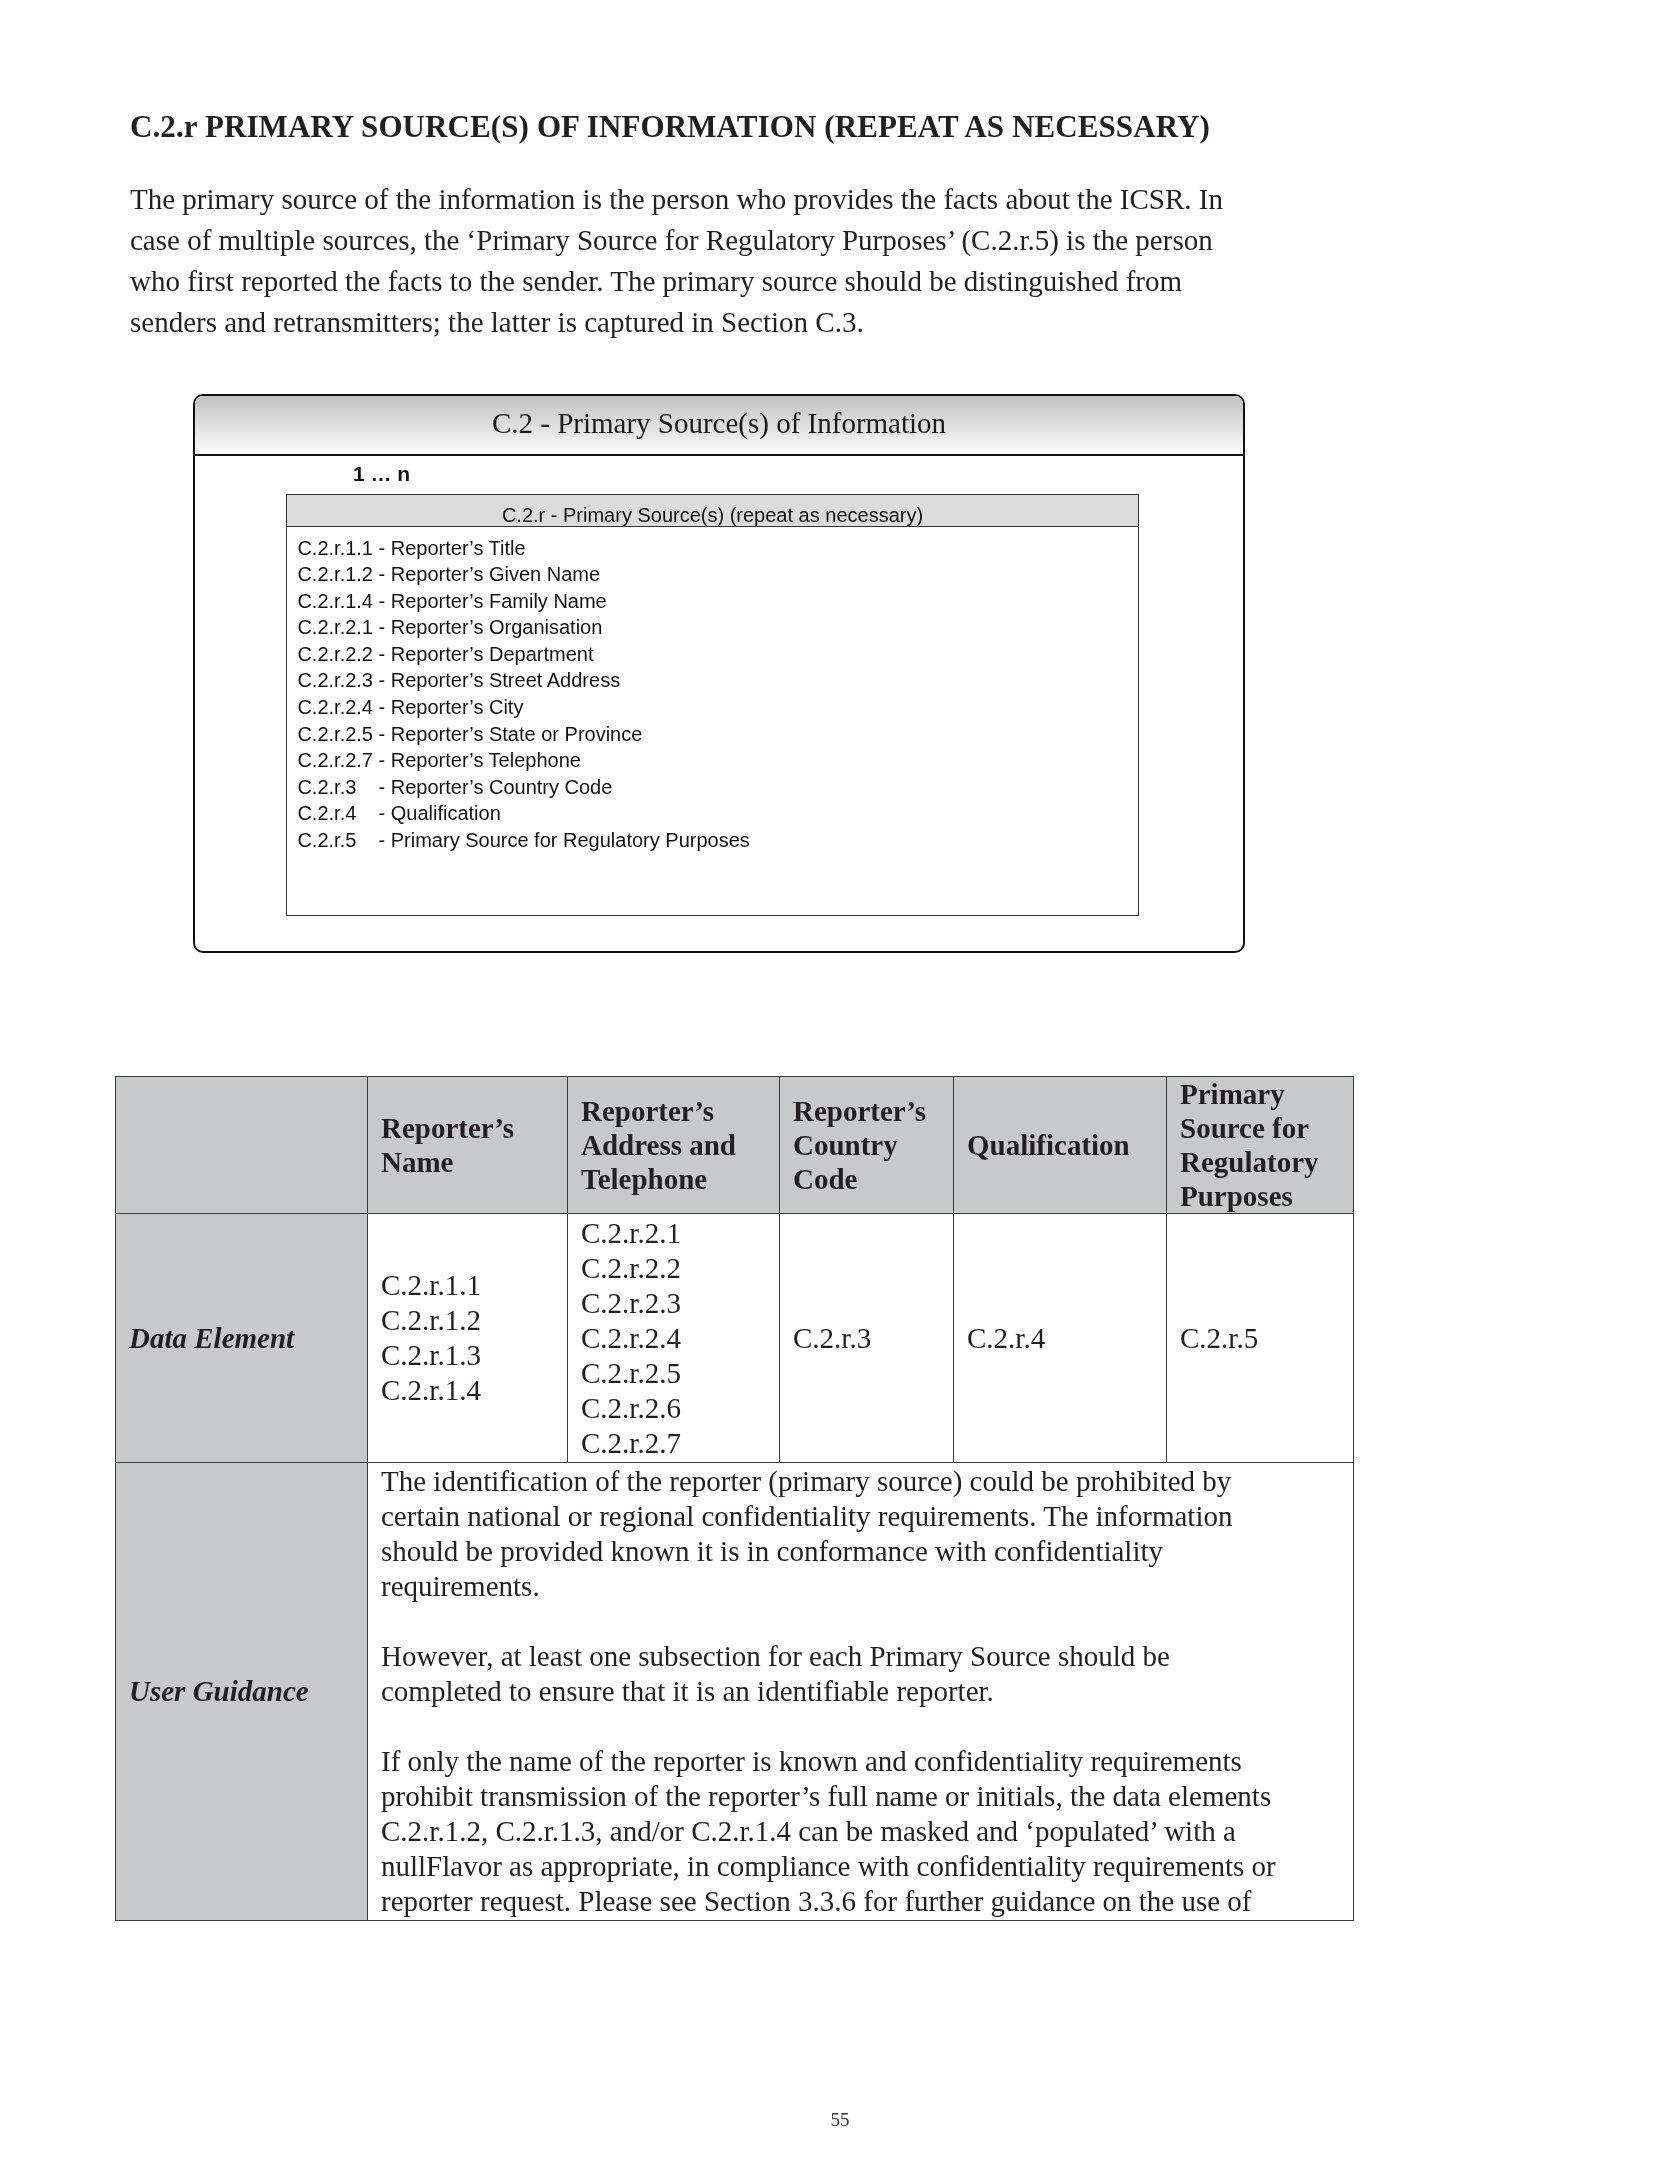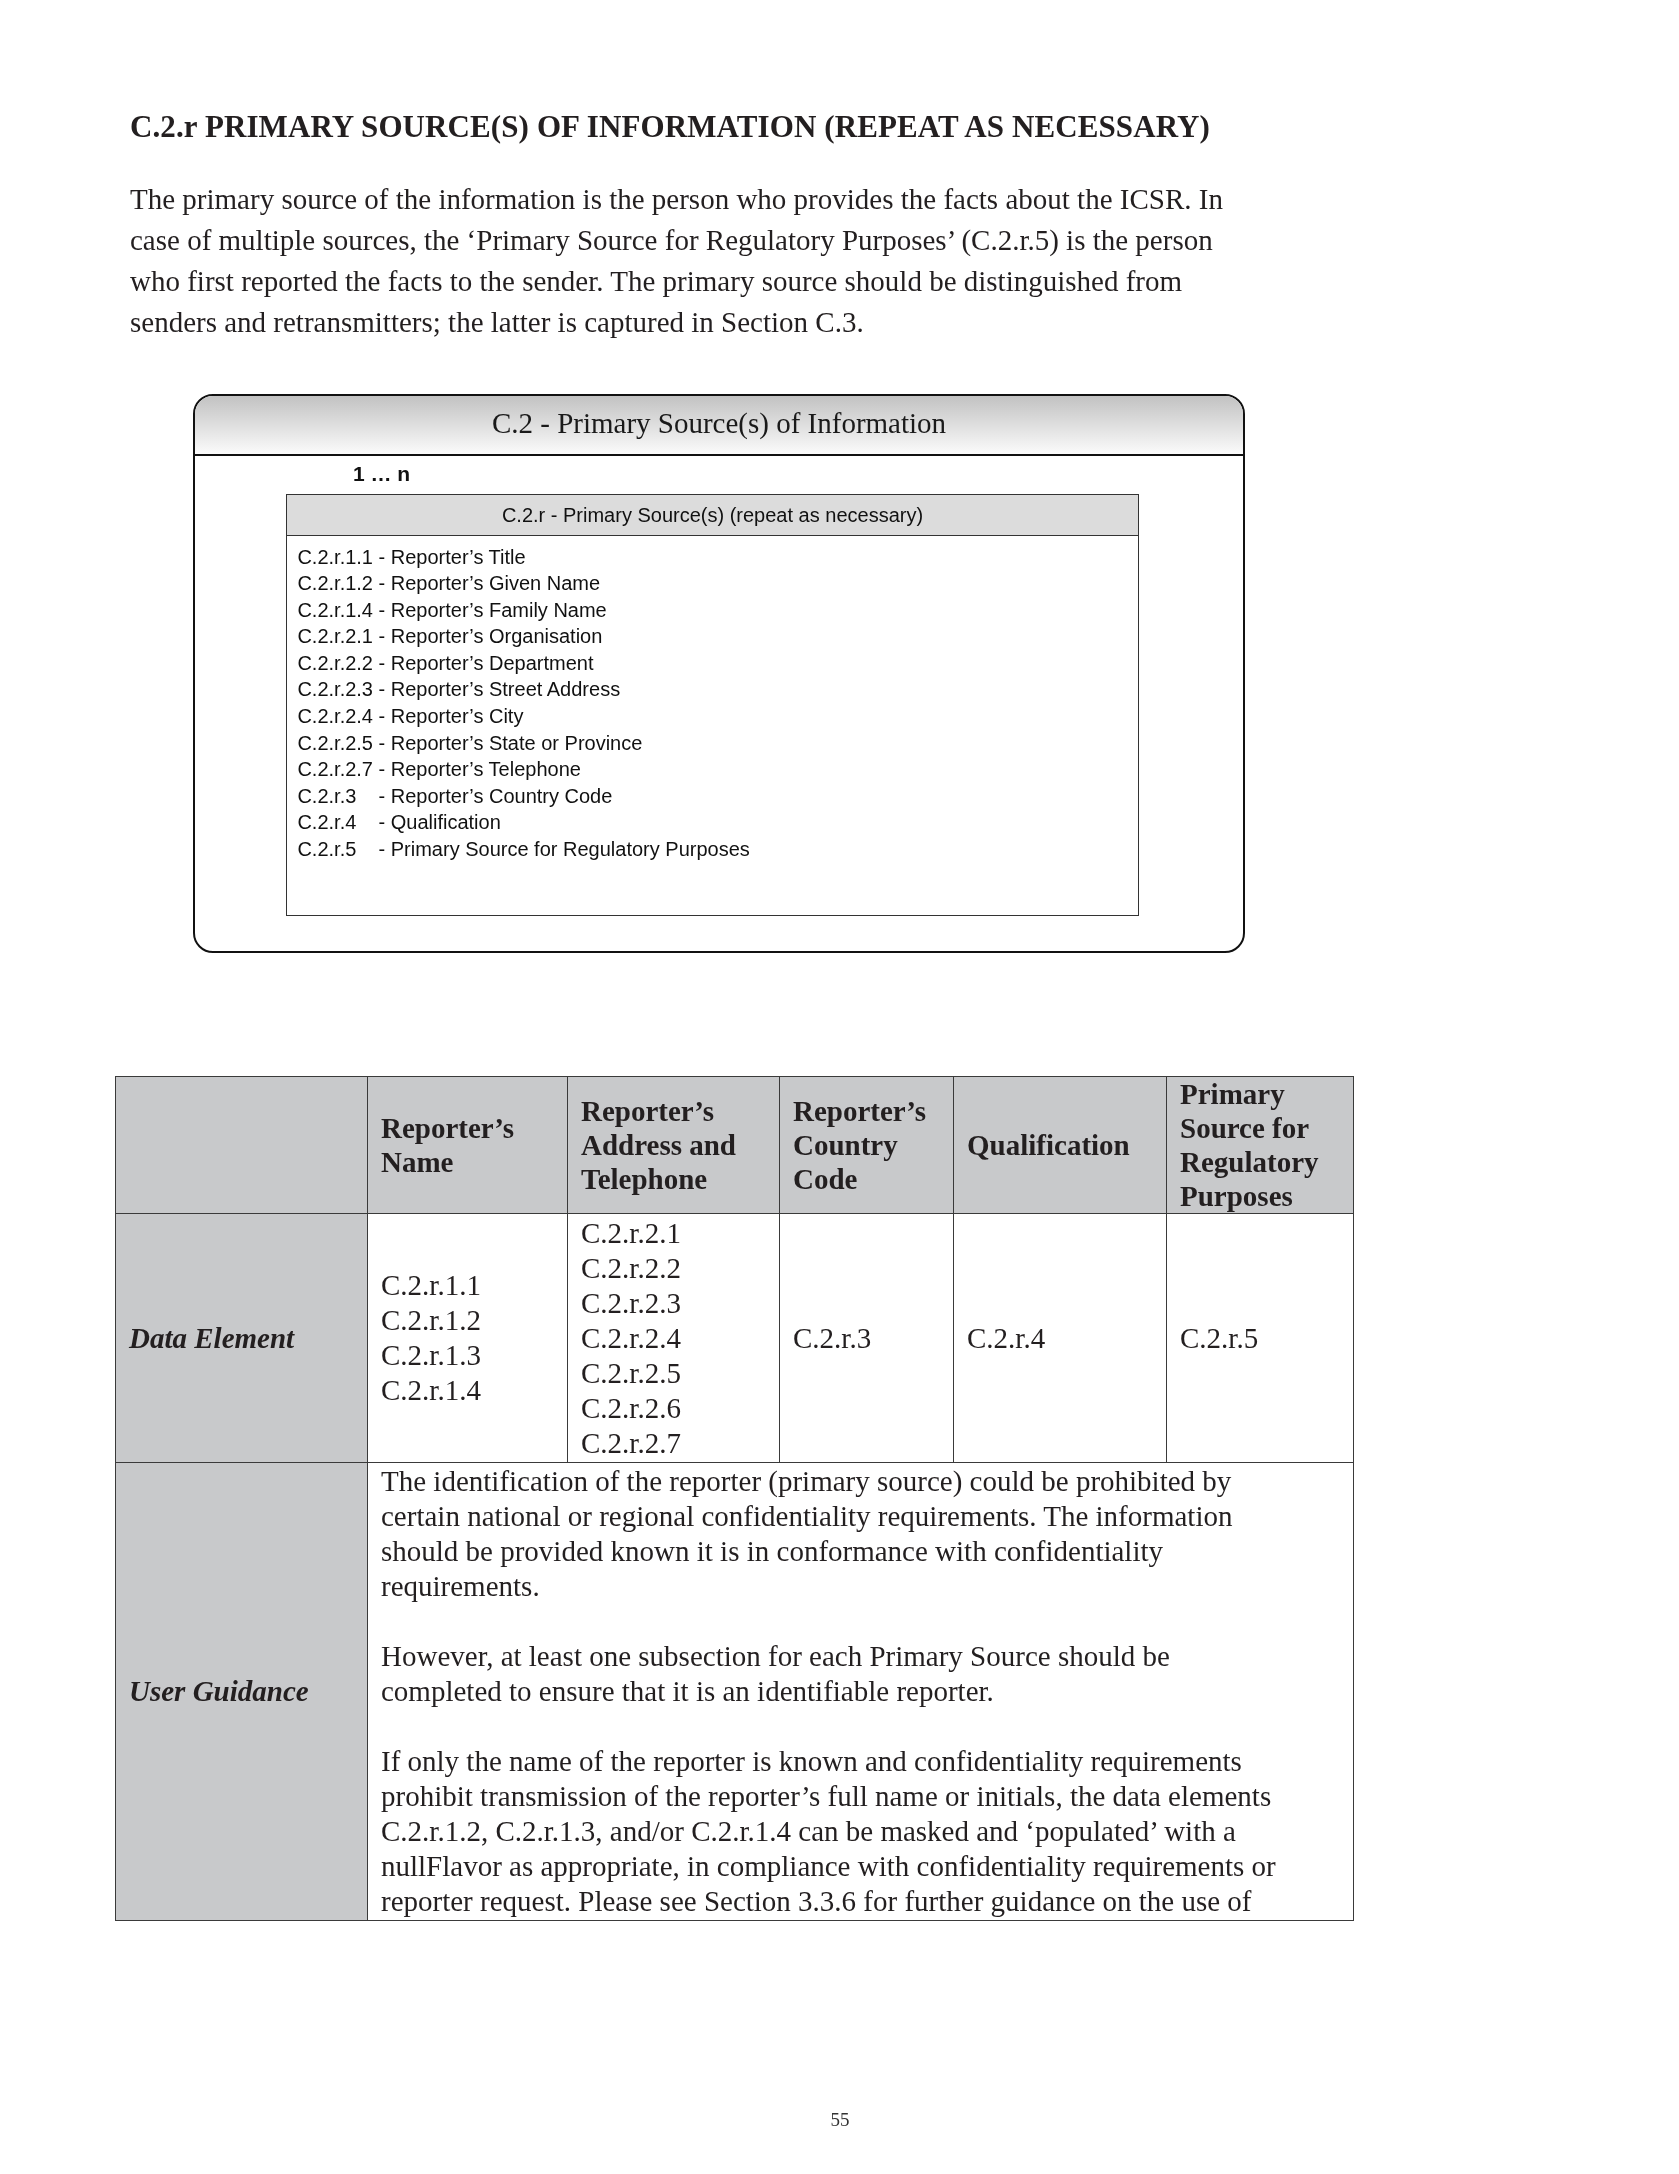--- a/index.html
+++ b/index.html
@@ -5,26 +5,26 @@
   html, body { margin: 0; padding: 0; background: #ffffff; }
   body { width: 1680px; height: 2174px; position: relative; overflow: hidden; color: #231f20; }
   .serif { font-family: "Liberation Serif", "DejaVu Serif", serif; }
   .sans { font-family: "Liberation Sans", "DejaVu Sans", sans-serif; }
 
   #heading { position: absolute; left: 130px; top: 109px; font-size: 31px; font-weight: bold; white-space: nowrap; letter-spacing: 0.1px; }
   #intro { position: absolute; left: 130px; top: 179px; width: 1186px; font-size: 29px; line-height: 41px; }
   #intro span { display: block; white-space: nowrap; }
 
   
-  #diagram { position: absolute; left: 193px; top: 394px; width: 1052px; height: 559px; border: 2.4px solid #111; border-radius: 20px; box-sizing: border-box; overflow: hidden; background: #fff; }
+  #diagram { position: absolute; left: 193px; top: 394px; width: 1052px; height: 559px; border: 2.4px solid #111; border-radius: 10px; box-sizing: border-box; overflow: hidden; background: #fff; }
   #diagram-header { position: absolute; left: 0; top: 0; right: 0; height: 60px; background: linear-gradient(#c2c2c2, #fbfbfb); border-bottom: 2.4px solid #111; box-sizing: border-box; text-align: center; }
   #diagram-title { font-size: 29px; line-height: 55px; color: #1a1a1a; }
   #cardinality { position: absolute; left: 137px; top: 66px; font-size: 21px; font-weight: bold; color: #111; margin-left: 21px; }
   #inner-box { position: absolute; left: 91px; top: 98px; width: 853px; height: 422px; border: 1.4px solid #333; box-sizing: border-box; background: #fff; }
-  #inner-header { height: 41px; background: #dcdcdc; border-bottom: 1.4px solid #333; box-sizing: border-box; text-align: center; font-size: 20px; line-height: 40px; color: #111; }
+  #inner-header { height: 32px; background: #dcdcdc; border-bottom: 1.4px solid #333; box-sizing: border-box; text-align: center; font-size: 20px; line-height: 40px; color: #111; }
   #inner-list { list-style: none; margin: 0; padding: 7.5px 0 0 10.4px; }
   #inner-list li { font-size: 20px; line-height: 26.6px; white-space: pre; color: #111; }
 
   
   #spec-table { position: absolute; left: 115px; top: 1076px; width: 1238px; border-collapse: collapse; table-layout: fixed; font-size: 29px; }
   #spec-table td, #spec-table th { border: 1.9px solid #3a3a3a; vertical-align: middle; padding: 0 13px; text-align: left; }
   #spec-table th { background: #c8c9cb; font-weight: bold; line-height: 34px; height: 137px; box-sizing: border-box; }
   .shade { background: #c8c9cb; font-weight: bold; font-style: italic; }
   .data-row td { height: 248px; line-height: 35px; }
   .stack span { display: block; white-space: nowrap; }

